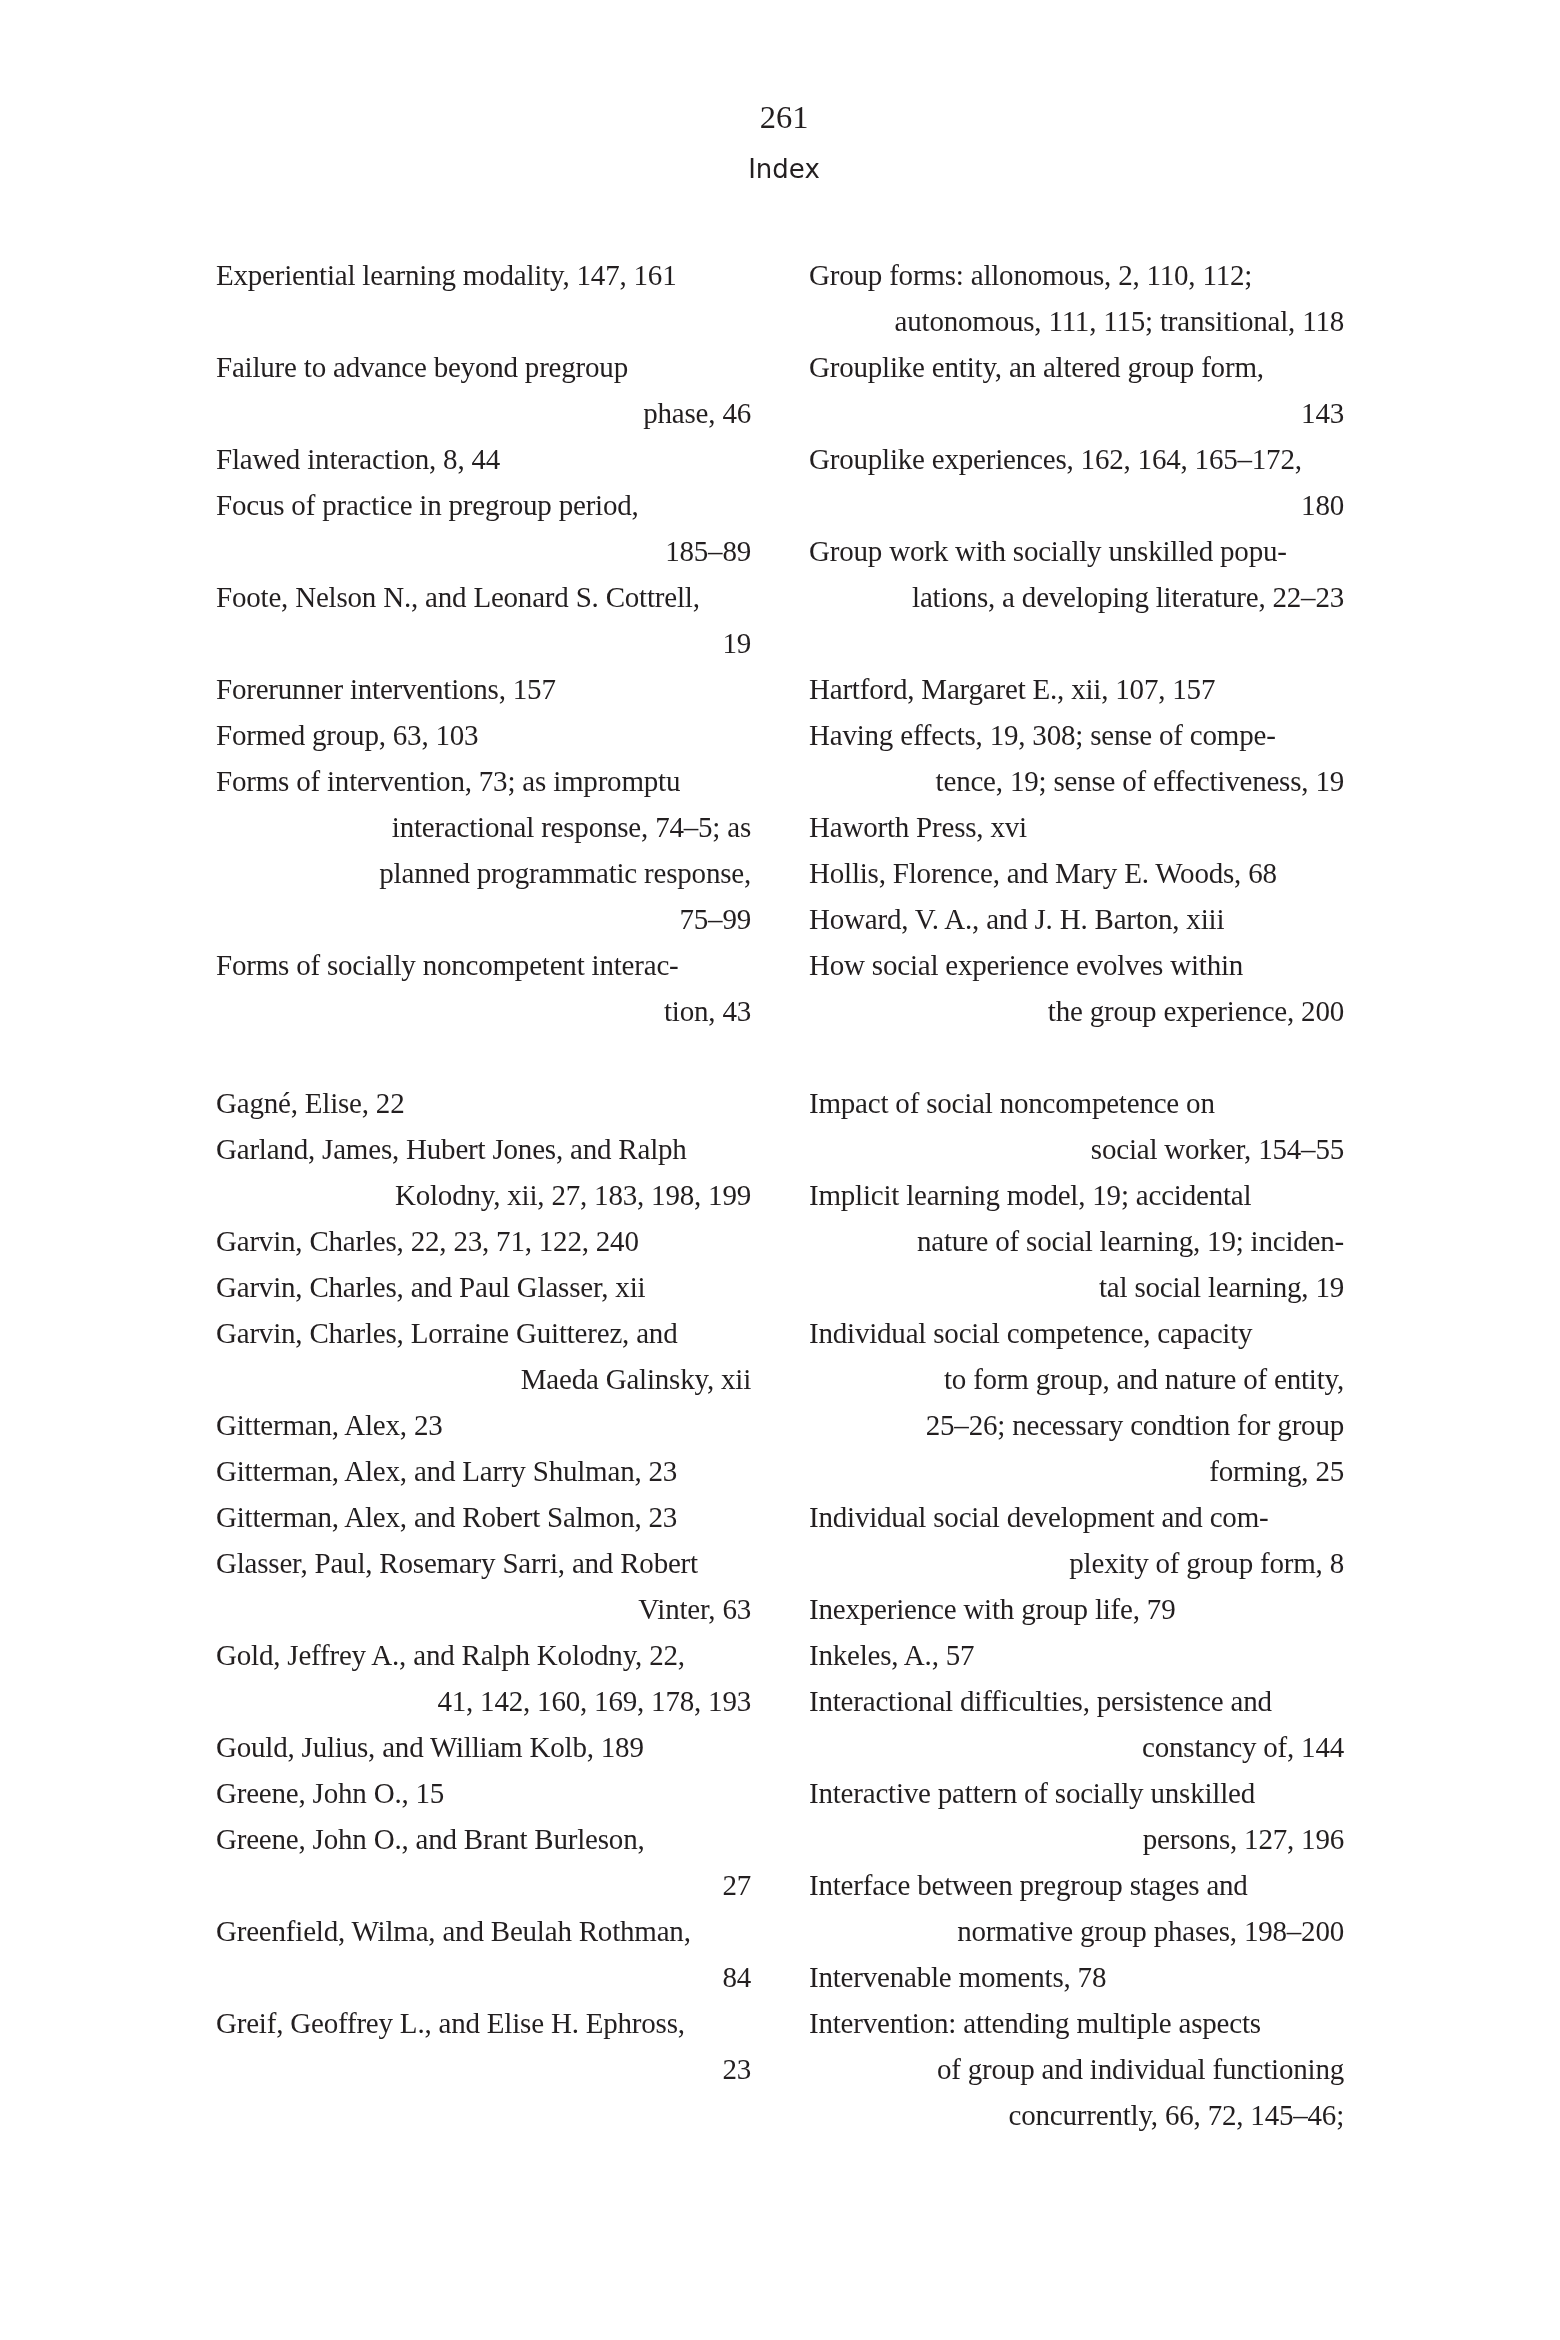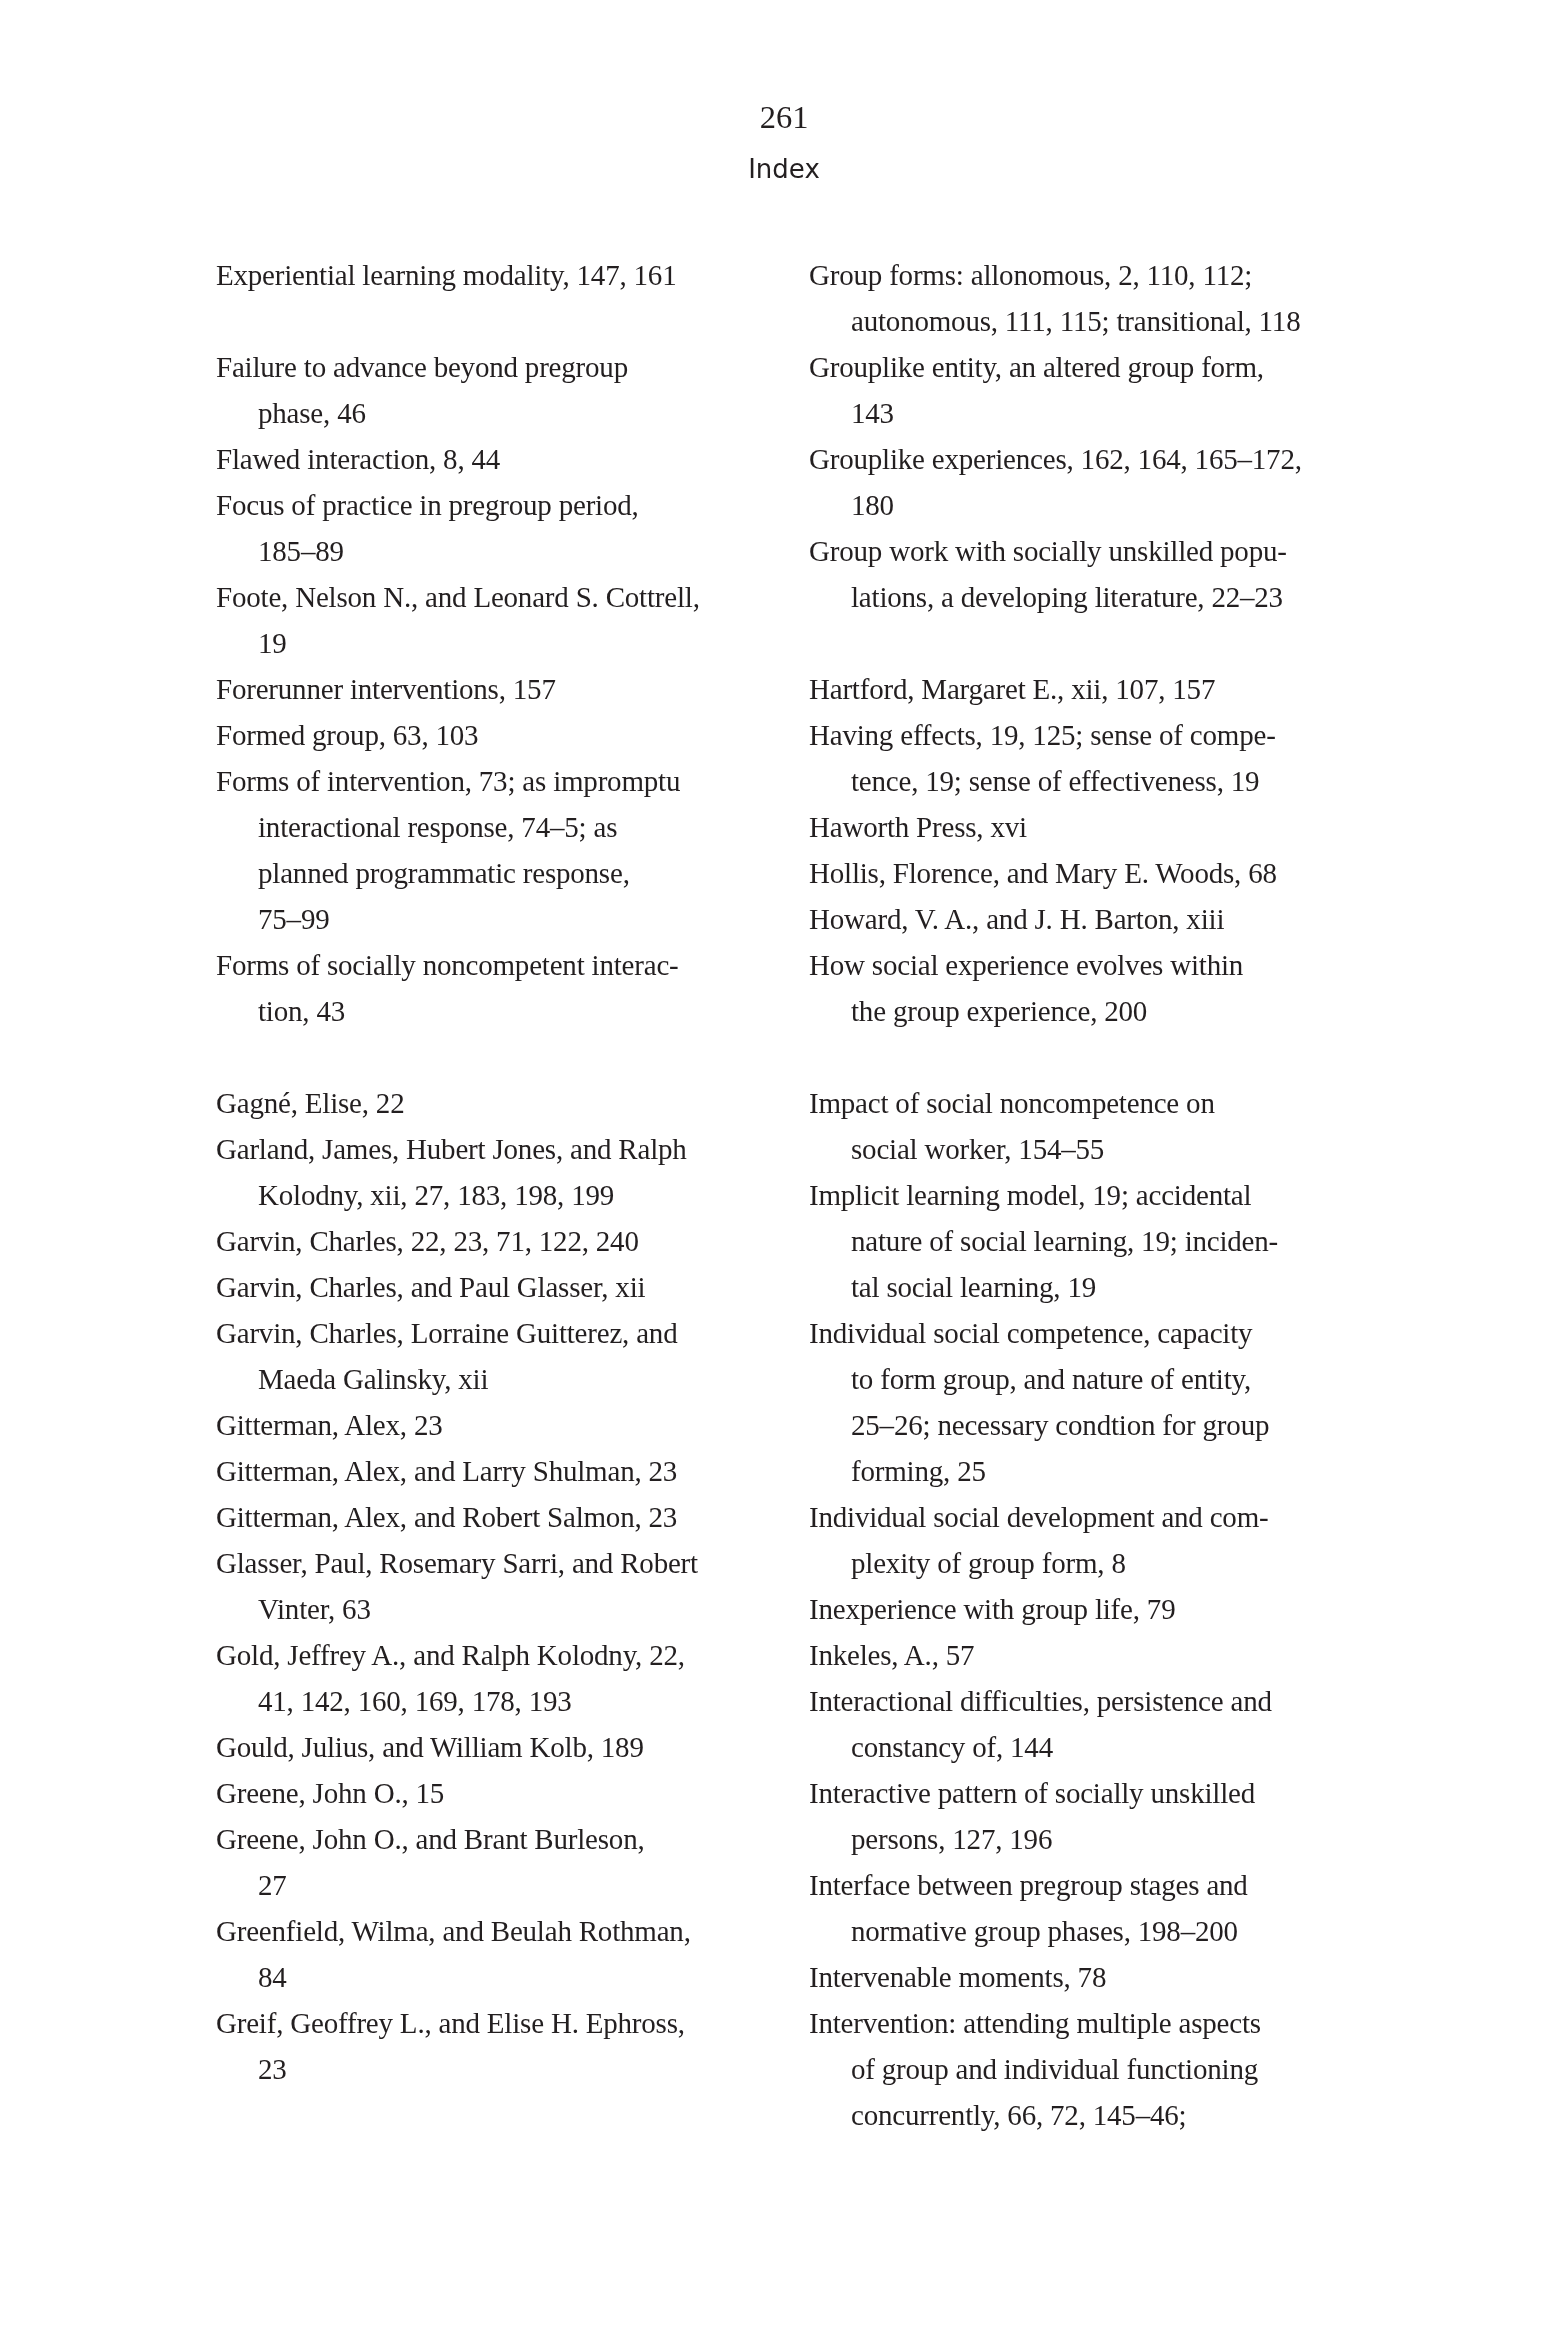--- a/index.html
+++ b/index.html
@@ -13,21 +13,21 @@
     font-family: "DejaVu Sans", "Liberation Sans", sans-serif; font-size: 26px; line-height: 38px;
   }
   .column { position: absolute; top: 254px; width: 535px; }
   .col-left { left: 216px; }
   .col-right { left: 809px; }
   .line {
     display: block; height: 46px; line-height: 42px; white-space: nowrap;
     font-family: "Liberation Serif", "DejaVu Serif", serif; font-size: 29px;
     letter-spacing: -0.2px;
   }
-  .line.indent { padding-left: 42px; }
+  .line.indent { padding-left: 42px; text-align: right; }
   .line.blank { }
 </style>
 </head>
 <body>
 
 <div class="page-number">261</div>
 <div class="running-head">Index</div>
 
 <div class="column col-left" id="col-left">
     <span class="line">Experiential learning modality, 147, 161</span>
@@ -75,21 +75,21 @@
     <span class="line">Group forms: allonomous, 2, 110, 112;</span>
     <span class="line indent">autonomous, 111, 115; transitional, 118</span>
     <span class="line">Grouplike entity, an altered group form,</span>
     <span class="line indent">143</span>
     <span class="line">Grouplike experiences, 162, 164, 165–172,</span>
     <span class="line indent">180</span>
     <span class="line">Group work with socially unskilled popu-</span>
     <span class="line indent">lations, a developing literature, 22–23</span>
     <span class="line blank"></span>
     <span class="line">Hartford, Margaret E., xii, 107, 157</span>
-    <span class="line">Having effects, 19, 125; sense of compe-</span>
+    <span class="line">Having effects, 19, 308; sense of compe-</span>
     <span class="line indent">tence, 19; sense of effectiveness, 19</span>
     <span class="line">Haworth Press, xvi</span>
     <span class="line">Hollis, Florence, and Mary E. Woods, 68</span>
     <span class="line">Howard, V. A., and J. H. Barton, xiii</span>
     <span class="line">How social experience evolves within</span>
     <span class="line indent">the group experience, 200</span>
     <span class="line blank"></span>
     <span class="line">Impact of social noncompetence on</span>
     <span class="line indent">social worker, 154–55</span>
     <span class="line">Implicit learning model, 19; accidental</span>

